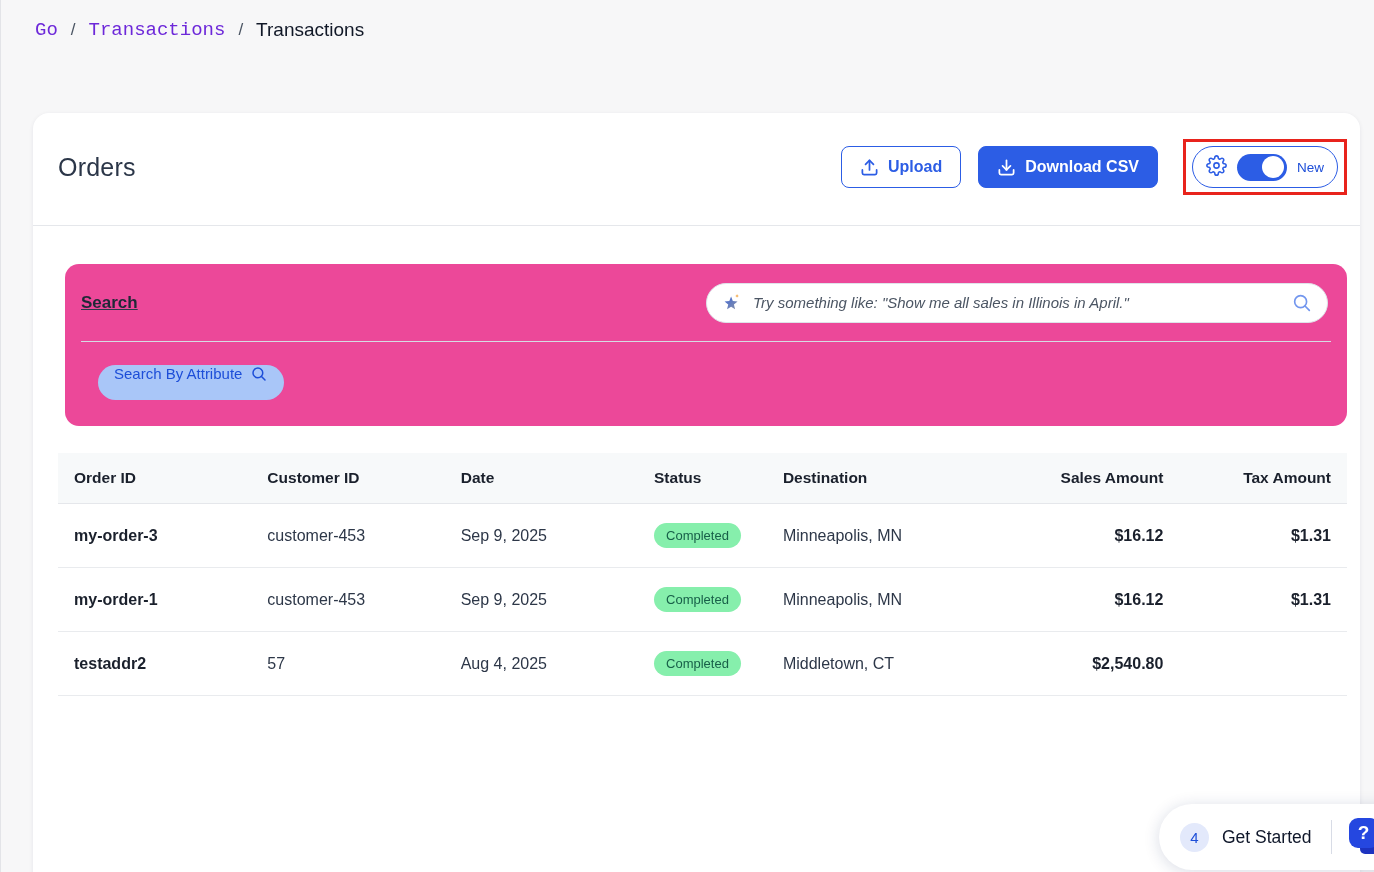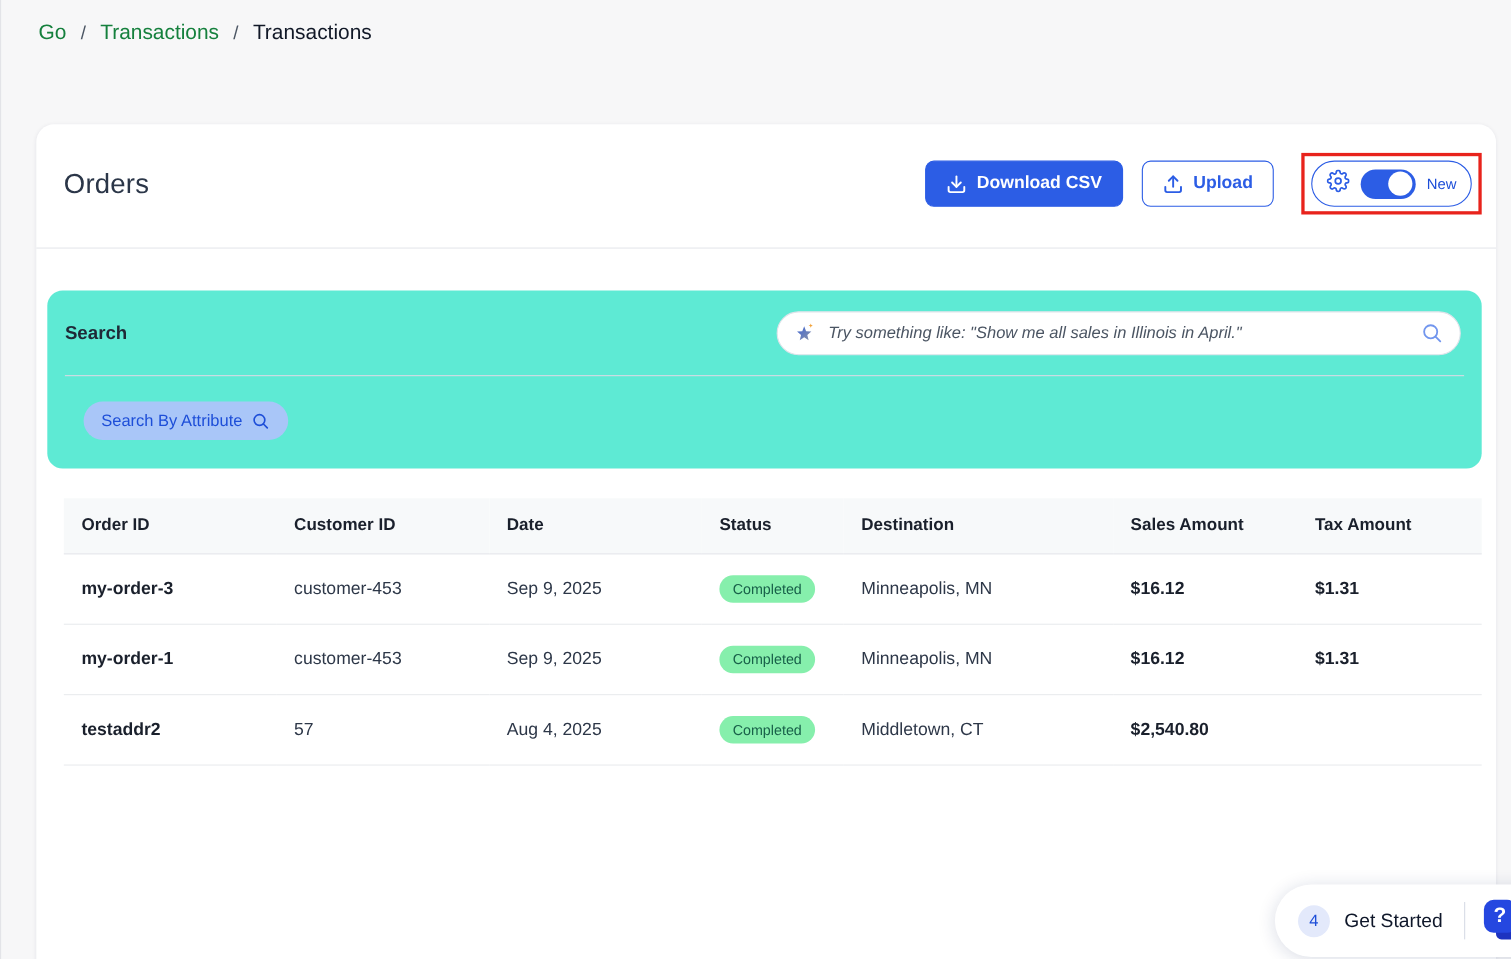--- a/index.html
+++ b/index.html
@@ -8,21 +8,21 @@
     font-family:"Liberation Sans", sans-serif;
     background:#f7f7f8;
     overflow:hidden;
     position:relative;
     color:#2d3748;
     border-left:1px solid #e3e4e8;
   }
 
   
   .breadcrumb { display:flex; align-items:center; gap:13px; padding:19px 0 0 34px; font-size:19px; }
-  .breadcrumb a { color:#15803d; text-decoration:none; cursor:pointer; }
+  .breadcrumb a { color:#6d28d9; text-decoration:none; cursor:pointer;font-family:Liberation Mono, monospace; }
   .breadcrumb .sep { color:#4b5563; font-size:17px; }
   .breadcrumb .current { color:#111827; }
 
   
   .card {
     position:absolute; left:32px; top:113px; right:14px; bottom:-20px;
     background:#ffffff; border-radius:16px 16px 0 0;
     box-shadow:0 1px 4px rgba(15,30,70,.08);
   }
 
@@ -48,50 +48,50 @@
     display:flex; align-items:center; gap:10px;
     border:1.5px solid #2c5de5; border-radius:22px; height:42px; padding:0 13px;
     background:#fff;
   }
   .gear { display:block; color:#2c5de5; }
   .toggle { width:50px; height:27px; border-radius:14px; background:#2c5de5; position:relative; cursor:pointer; flex:none; }
   .toggle .knob { position:absolute; right:3px; top:2.5px; width:22px; height:22px; border-radius:50%; background:#ffffff; }
   .new-label { color:#1d4ed8; font-size:13.5px; font-weight:500; }
 
   
-  .search-panel { margin:38px 13px 0 10px; background:#5eead4; border-radius:14px; }
+  .search-panel { margin:38px 13px 0 32px; background:#ec4899; border-radius:14px;text-decoration:underline; }
   .search-row1 { height:77px; display:flex; align-items:center; justify-content:space-between; padding:0 19px 0 16px; }
   .search-title { font-size:17px; font-weight:700; color:#1f2937; }
   .search-input-wrap { position:relative; width:622px; height:40px; }
   .search-input {
     width:100%; height:100%; border:1px solid #dfe3ea; border-radius:21px; background:#fff;
     padding:0 48px 0 46px; font-size:15px; color:#374151; outline:none;
     font-family:"Liberation Sans", sans-serif;
   }
   .search-input::placeholder { color:#4b5563; font-style:italic; opacity:1; }
   .sparkle { position:absolute; left:15px; top:9px; width:22px; height:22px; }
   .search-go { position:absolute; right:15px; top:9px; width:22px; height:22px; color:#7296ee; cursor:pointer; background:none; border:none; padding:0; }
   .search-divider { border:none; border-top:1px solid #d6dbe4; margin:0 16px; }
   .search-row2 { padding:23px 0 26px 33px; }
   .attr-pill {
-    display:inline-flex; align-items:center; gap:8px; cursor:pointer;
+    display:inline-flex; align-items:flex-start; gap:8px; cursor:pointer;
     background:#a9c6f8; color:#1d4ed8; border:none; border-radius:18px;
     height:35px; padding:0 16px; font-size:15px; font-weight:500;
     font-family:"Liberation Sans", sans-serif;
   }
   .attr-pill svg { color:#1d4ed8; }
 
   
   .orders-table { margin:27px 13px 0 25px; border-collapse:collapse; width:calc(100% - 38px); table-layout:fixed; }
   .orders-table th {
     background:#f7f9fa; text-align:left; font-size:15.5px; font-weight:700; color:#1a202c;
     padding:16px 16px; border-bottom:1px solid #e5e7eb;
   }
   .orders-table td { padding:0 16px; height:64px; font-size:16px; color:#2d3748; border-bottom:1px solid #e9ebee; }
-  .orders-table th.num, .orders-table td.num { }
+  .orders-table th.num, .orders-table td.num { text-align:right; }
   .orders-table td.oid, .orders-table td.num { font-weight:700; color:#1a202c; }
   .badge {
     display:inline-block; background:#86efac; color:#186049; font-size:13px; font-weight:500;
     padding:5px 12px; border-radius:14px;
   }
   .col-oid{width:15%} .col-cid{width:15%} .col-date{width:15%} .col-status{width:10%}
   .col-dest{width:19%} .col-sales{width:13%} .col-tax{width:13%}
 
   
   .assistant {
@@ -122,40 +122,40 @@
   <span class="sep">/</span>
   <span class="current">Transactions</span>
 </nav>
 
 <section class="card">
 
   <div class="card-header">
     <h1 class="page-title">Orders</h1>
 
     <div class="header-actions">
+      <button class="btn btn-outline">
+        <span>
+          <svg width="19" height="19" viewBox="0 0 24 24" fill="none" stroke="#2c5de5" stroke-width="2.2" stroke-linecap="round" stroke-linejoin="round">
+            <path d="M21 15v4a2 2 0 0 1-2 2H5a2 2 0 0 1-2-2v-4"></path>
+              <polyline points="17 8 12 3 7 8"></polyline>
+              <line x1="12" y1="3" x2="12" y2="15"></line>
+          </svg>
+        </span>
+        <span>Upload</span>
+      </button>
+
       <button class="btn btn-primary">
         <span>
           <svg width="19" height="19" viewBox="0 0 24 24" fill="none" stroke="#ffffff" stroke-width="2.2" stroke-linecap="round" stroke-linejoin="round">
             <path d="M21 15v4a2 2 0 0 1-2 2H5a2 2 0 0 1-2-2v-4"></path>
               <polyline points="7 10 12 15 17 10"></polyline>
               <line x1="12" y1="15" x2="12" y2="3"></line>
           </svg>
         </span>
         <span>Download CSV</span>
-      </button>
-
-      <button class="btn btn-outline">
-        <span>
-          <svg width="19" height="19" viewBox="0 0 24 24" fill="none" stroke="#2c5de5" stroke-width="2.2" stroke-linecap="round" stroke-linejoin="round">
-            <path d="M21 15v4a2 2 0 0 1-2 2H5a2 2 0 0 1-2-2v-4"></path>
-              <polyline points="17 8 12 3 7 8"></polyline>
-              <line x1="12" y1="3" x2="12" y2="15"></line>
-          </svg>
-        </span>
-        <span>Upload</span>
       </button>
 
       <div class="red-highlight">
         <div class="toggle-group">
           <span class="gear">
             <svg width="21" height="21" viewBox="0 0 24 24" fill="none" stroke="currentColor" stroke-width="1.8" stroke-linecap="round" stroke-linejoin="round">
               <circle cx="12" cy="12" r="3"></circle>
               <path d="M19.4 15a1.65 1.65 0 0 0 .33 1.82l.06.06a2 2 0 0 1 0 2.83 2 2 0 0 1-2.83 0l-.06-.06a1.65 1.65 0 0 0-1.82-.33 1.65 1.65 0 0 0-1 1.51V21a2 2 0 0 1-2 2 2 2 0 0 1-2-2v-.09A1.65 1.65 0 0 0 9 19.4a1.65 1.65 0 0 0-1.82.33l-.06.06a2 2 0 0 1-2.83 0 2 2 0 0 1 0-2.83l.06-.06a1.65 1.65 0 0 0 .33-1.82 1.65 1.65 0 0 0-1.51-1H3a2 2 0 0 1-2-2 2 2 0 0 1 2-2h.09A1.65 1.65 0 0 0 4.6 9a1.65 1.65 0 0 0-.33-1.82l-.06-.06a2 2 0 0 1 0-2.83 2 2 0 0 1 2.83 0l.06.06a1.65 1.65 0 0 0 1.82.33H9a1.65 1.65 0 0 0 1-1.51V3a2 2 0 0 1 2-2 2 2 0 0 1 2 2v.09a1.65 1.65 0 0 0 1 1.51 1.65 1.65 0 0 0 1.82-.33l.06-.06a2 2 0 0 1 2.83 0 2 2 0 0 1 0 2.83l-.06.06a1.65 1.65 0 0 0-.33 1.82V9a1.65 1.65 0 0 0 1.51 1H21a2 2 0 0 1 2 2 2 2 0 0 1-2 2h-.09a1.65 1.65 0 0 0-1.51 1z"></path>
             </svg>
           </span>

